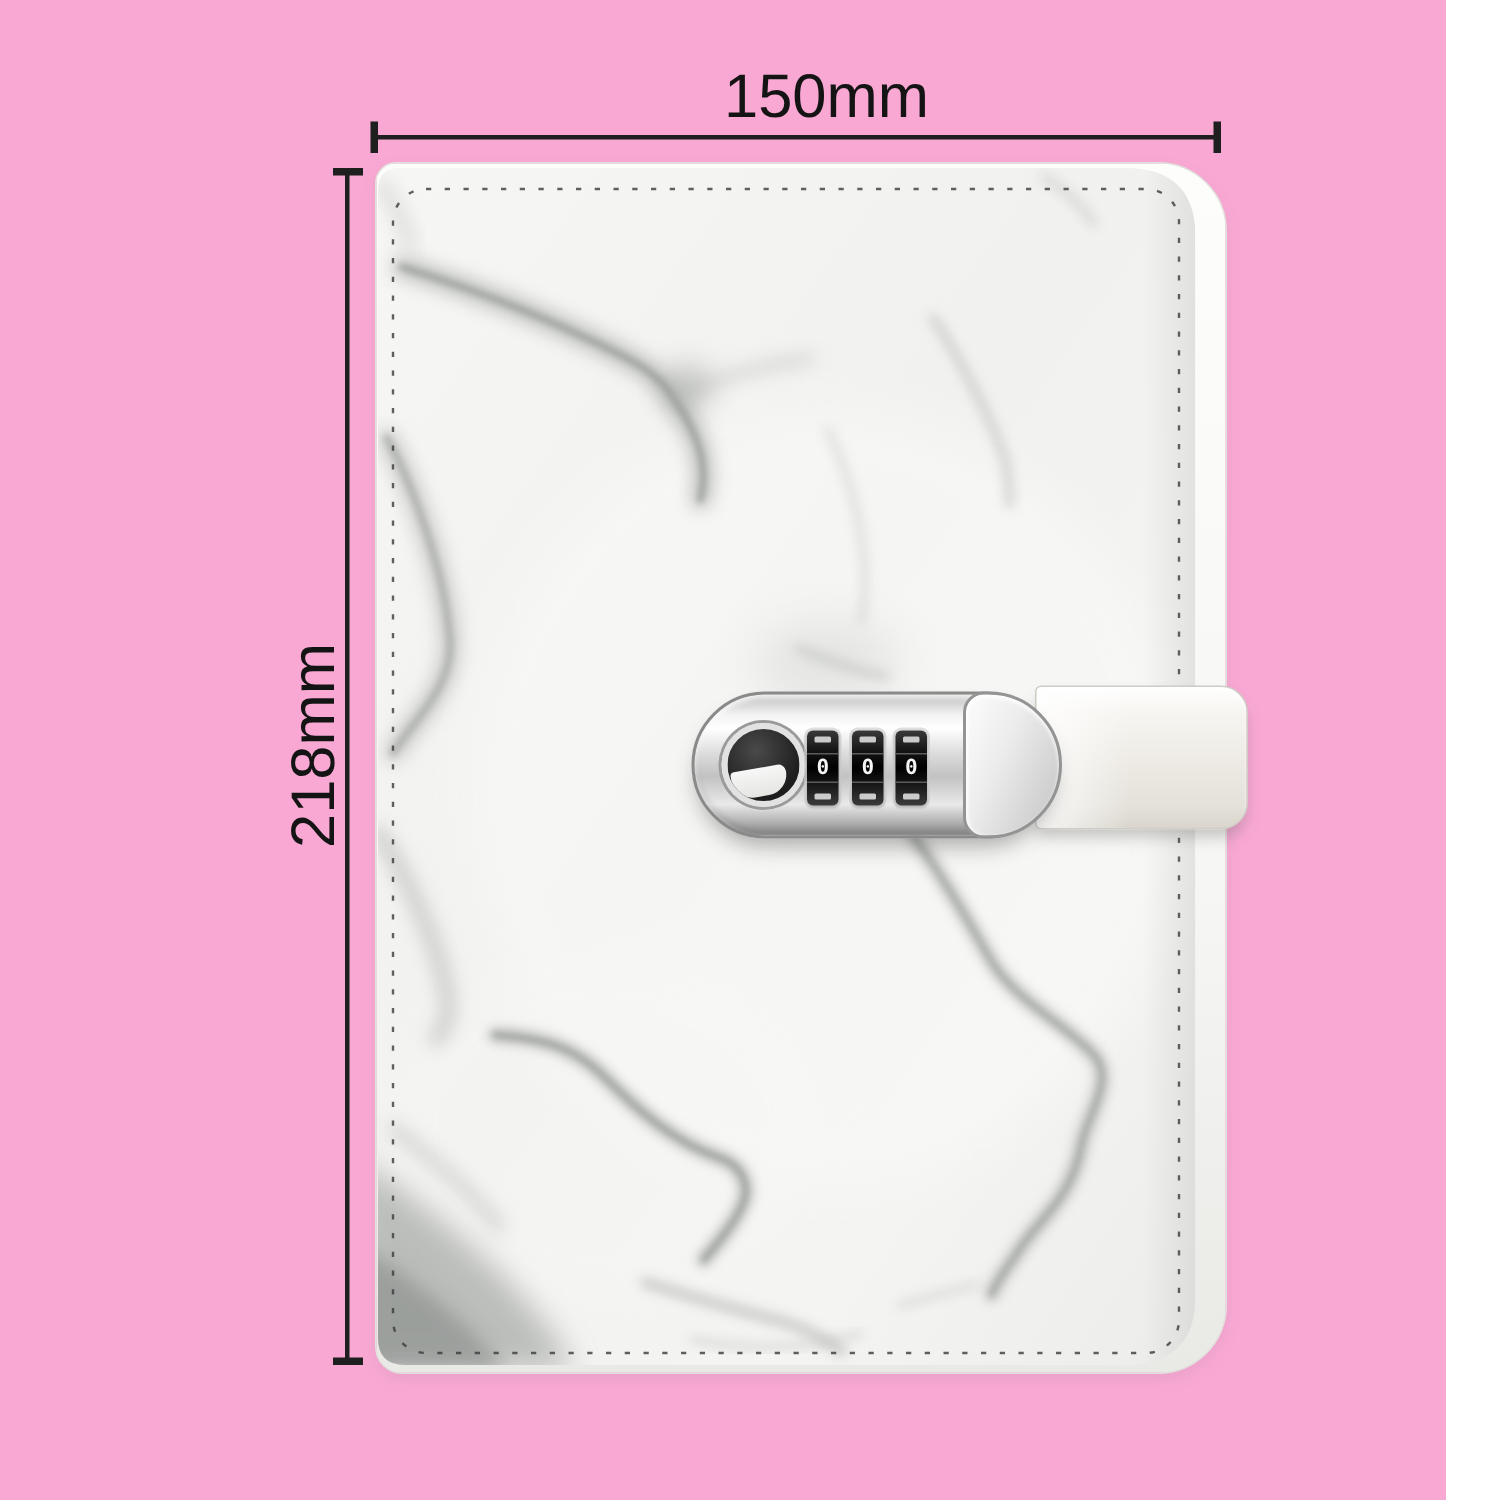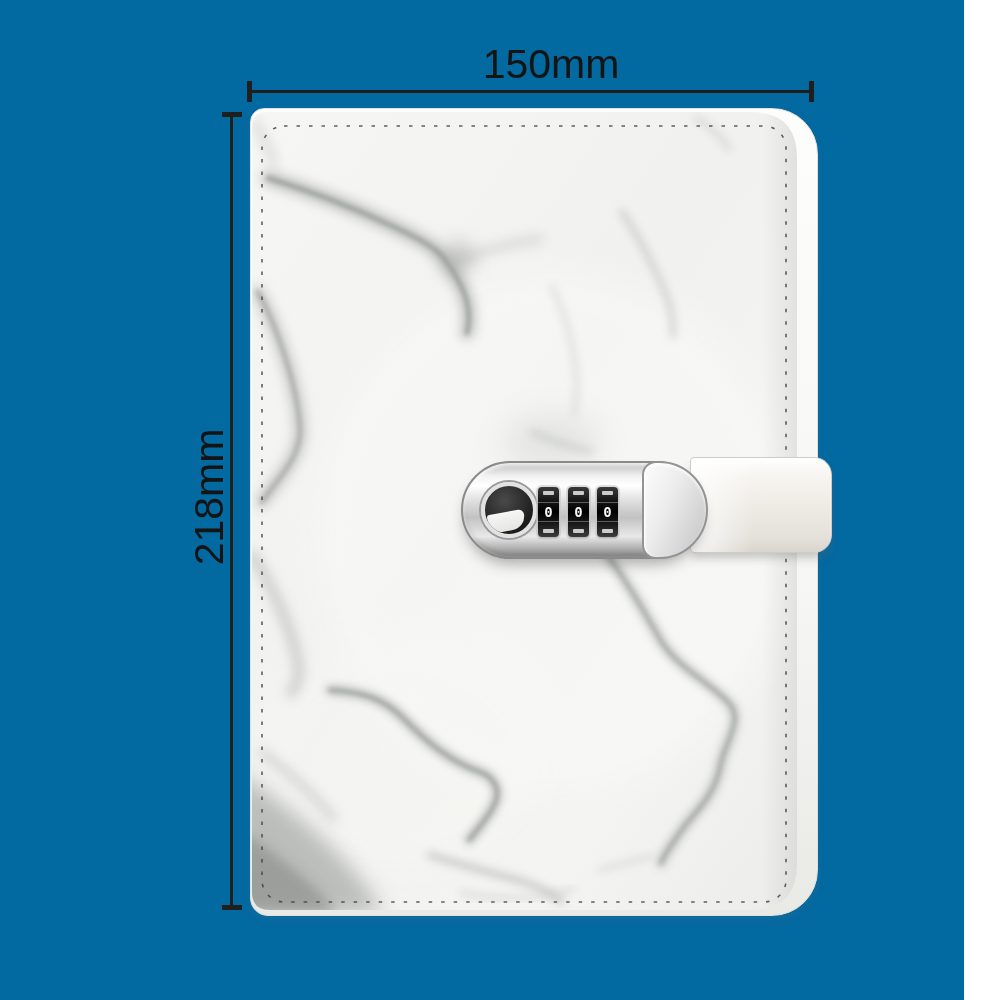--- a/index.html
+++ b/index.html
@@ -1,17 +1,17 @@
 <!DOCTYPE html>
 <html><head>
 <meta charset="utf-8">
 <style>
   html,body{margin:0;padding:0;background:#ffffff;}
   .stage{
-    position:relative;width:964px;height:1000px;background:#0369a1;overflow:hidden;
+    position:relative;width:964px;height:1000px;background:#f9a8d4;overflow:hidden;
     font-family:"Liberation Sans",sans-serif;
   }
   
   .dim-label{position:absolute;color:#141414;font-size:41px;line-height:1;white-space:nowrap;letter-spacing:0;}
   .dim-label-h{left:551px;top:44px;transform:translateX(-50%);}
   .dim-label-v{left:209px;top:497px;transform:translate(-50%,-50%) rotate(-90deg);}
   .hline{position:absolute;left:250px;top:90px;width:562px;height:3px;background:#1f1f1f;z-index:6;}
   .hcap{position:absolute;top:81px;width:5px;height:21px;background:#1f1f1f;z-index:6;}
   .hcap-l{left:247px;}
   .hcap-r{left:809px;}

